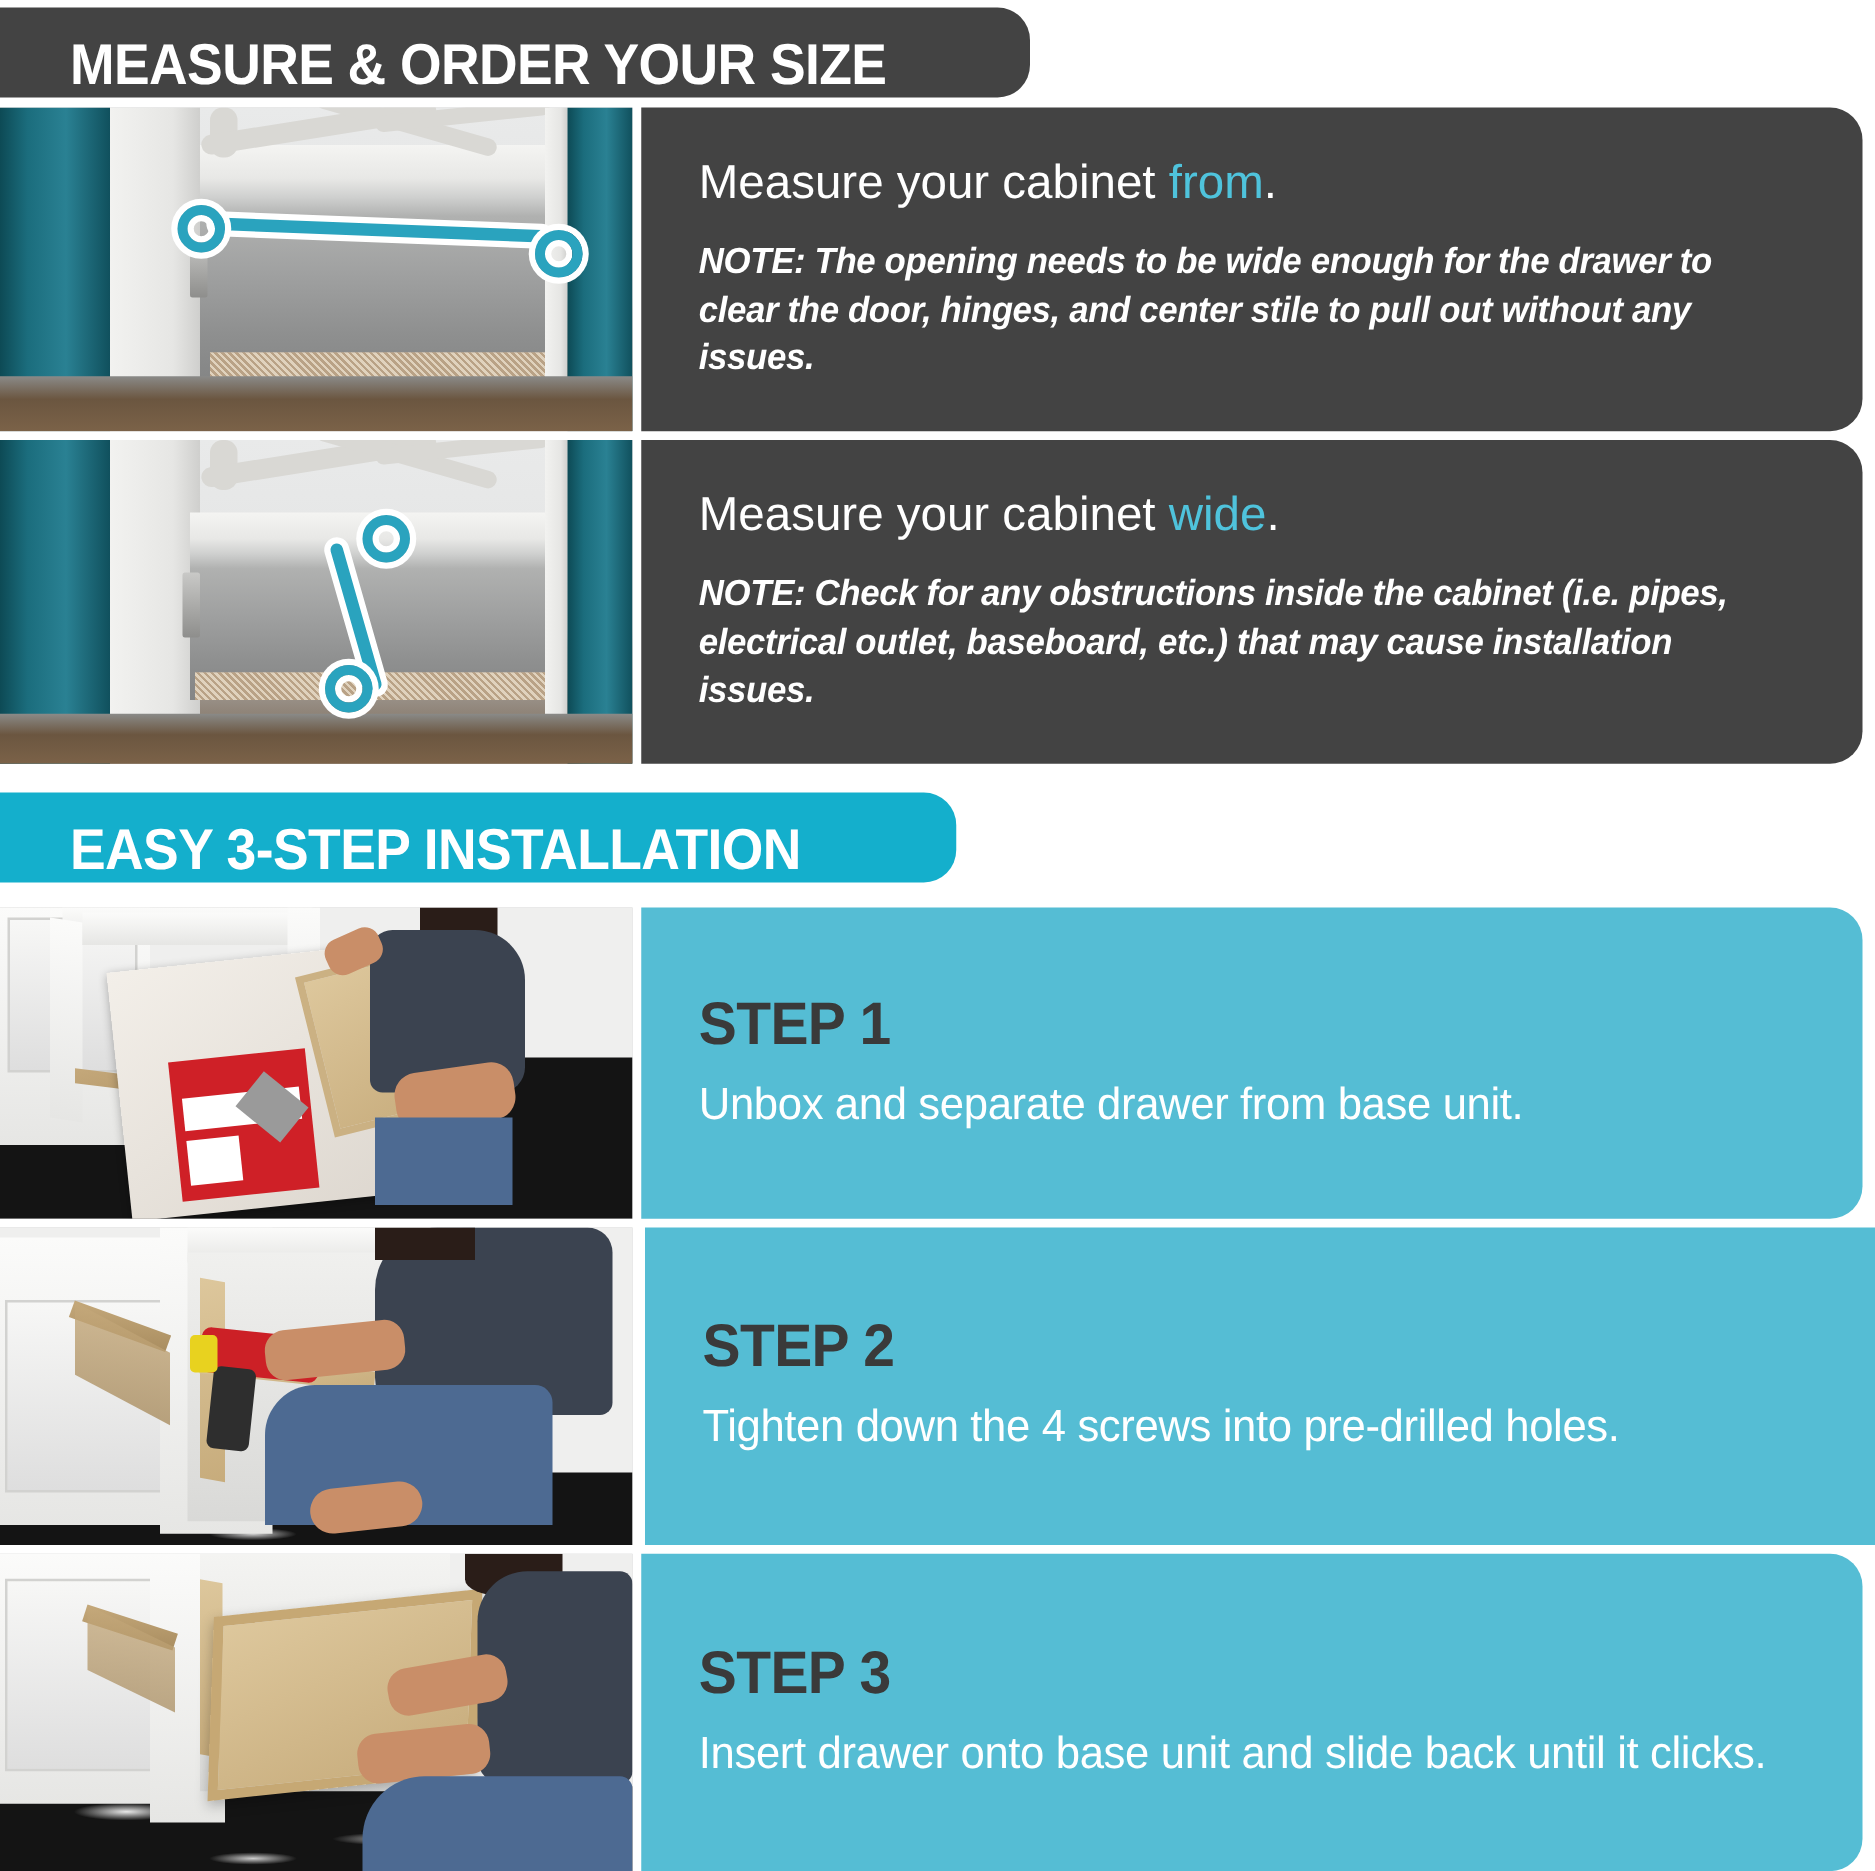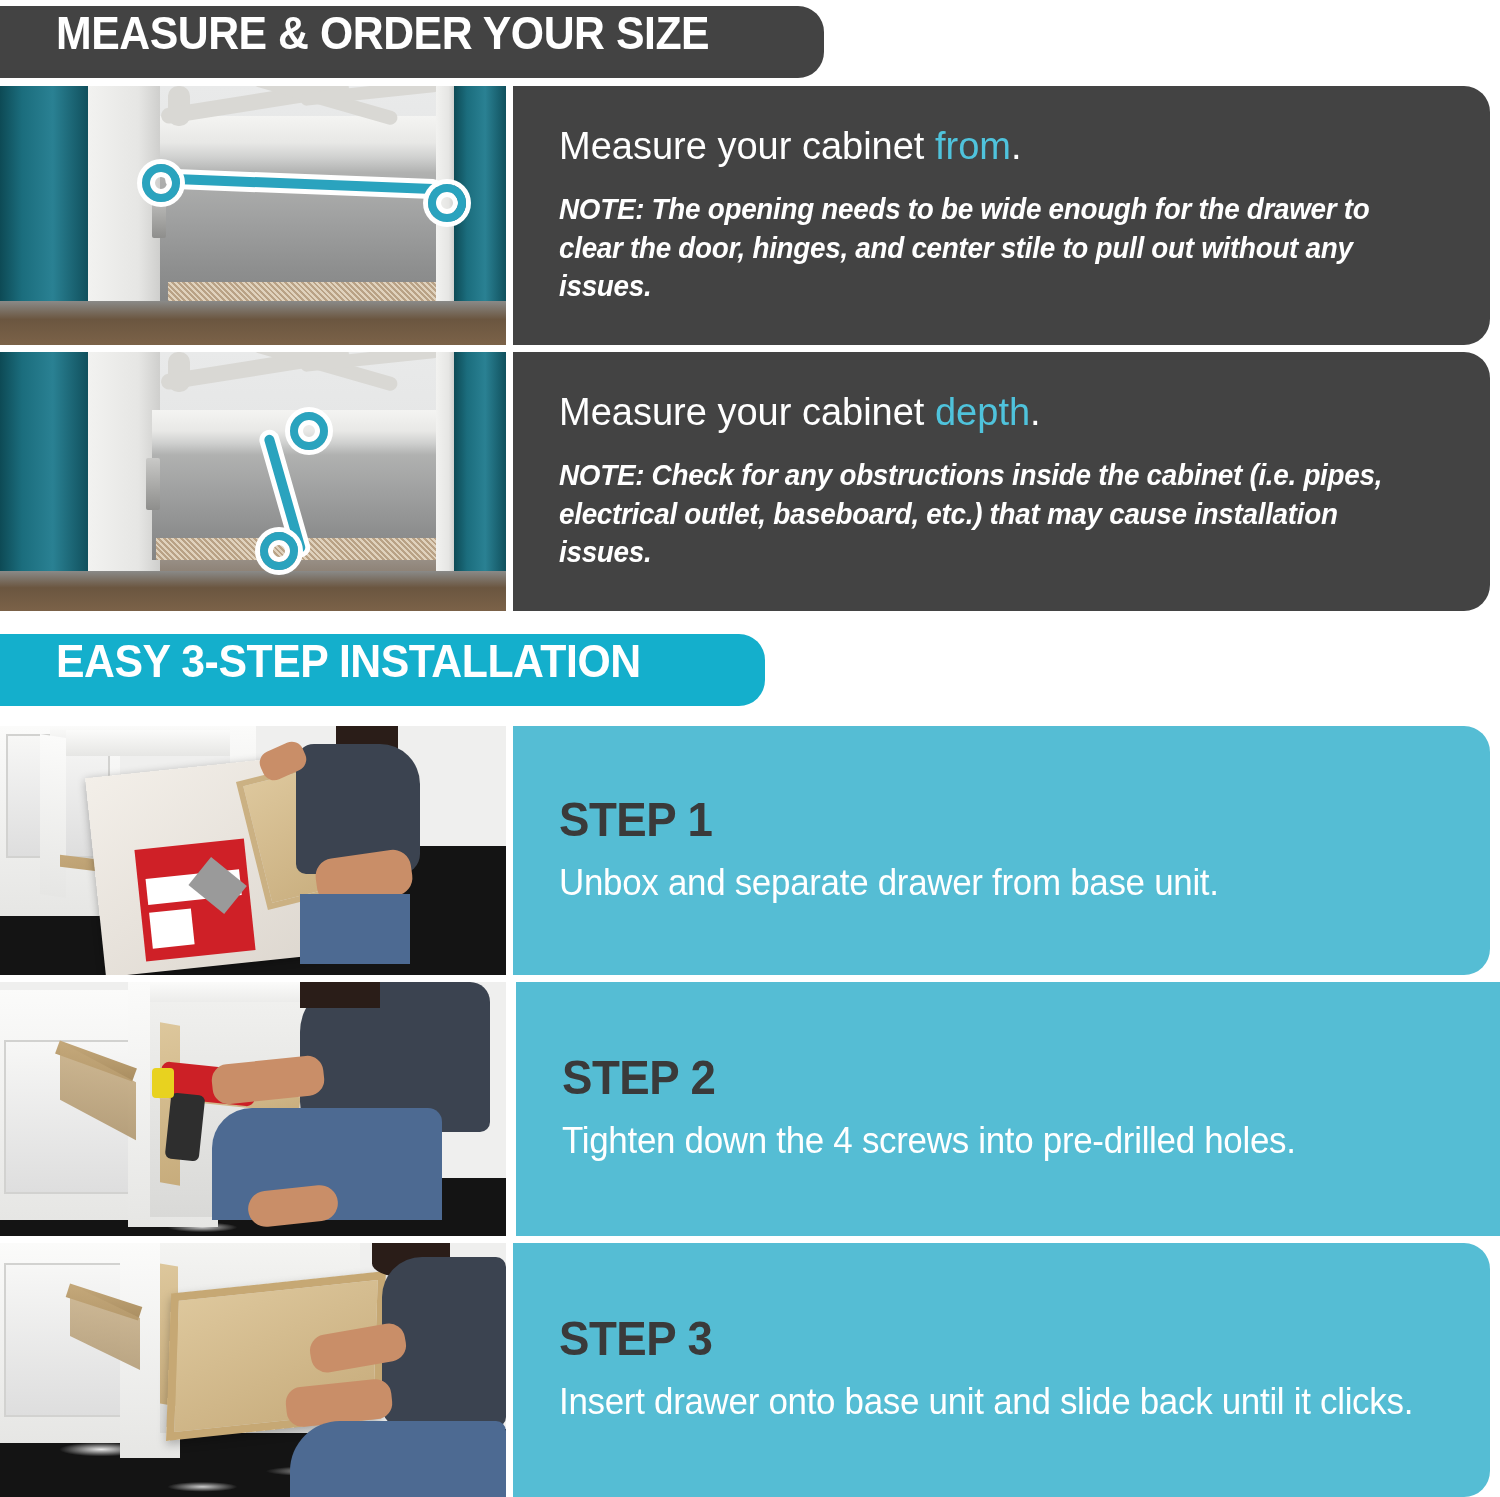--- a/index.html
+++ b/index.html
@@ -1,20 +1,20 @@
 <!DOCTYPE html>
 <html><head>
 <meta charset="utf-8">
 <style>
   html,body{margin:0;padding:0;background:#ffffff;}
   body{width:1500px;height:1497px;position:relative;overflow:hidden;
        font-family:"Liberation Sans","DejaVu Sans",sans-serif;}
 
   
-  .banner{position:absolute;display:flex;align-items:flex-start;
+  .banner{position:absolute;display:flex;align-items:flex-end;
           border-top-right-radius:26px;border-bottom-right-radius:26px;}
   .banner-label{color:#ffffff;font-weight:bold;letter-spacing:-0.5px;
                 white-space:nowrap;font-stretch:condensed;
                 transform:scaleX(0.93);transform-origin:left center;}
 
   #banner-measure{left:0;top:6px;width:824px;height:72px;background:#434343;}
   #banner-measure .banner-label{font-size:46px;margin-left:56px;}
 
   #banner-install{left:0;top:634px;width:765px;height:72px;background:#14AFCC;}
   #banner-install .banner-label{font-size:46px;margin-left:56px;}
@@ -146,21 +146,21 @@
     <div class="meas-line" style="left:268px;top:78px;width:122px;height:10px;
                 transform:rotate(74deg);transform-origin:left center;"></div>
     <div class="meas-dot" style="left:290px;top:60px;width:22px;height:22px;"></div>
     <div class="meas-dot" style="left:260px;top:180px;width:22px;height:22px;"></div>
   </div>
 </div>
 
 <div class="panel dark-panel" style="left:513px;top:352px;width:977px;height:259px;">
   <div class="panel-inner">
     <div class="headline">
-      <span>Measure your cabinet </span><span class="hl">depth</span><span>.</span>
+      <span>Measure your cabinet </span><span class="hl">wide</span><span>.</span>
     </div>
     <div class="note">NOTE: Check for any obstructions inside the cabinet (i.e. pipes, electrical outlet, baseboard, etc.) that may cause installation issues.</div>
   </div>
 </div>
 
 <div class="banner" id="banner-install">
   <span class="banner-label">EASY 3-STEP INSTALLATION</span>
 </div>
 
 <div class="photo" style="left:0;top:726px;width:506px;height:249px;">

